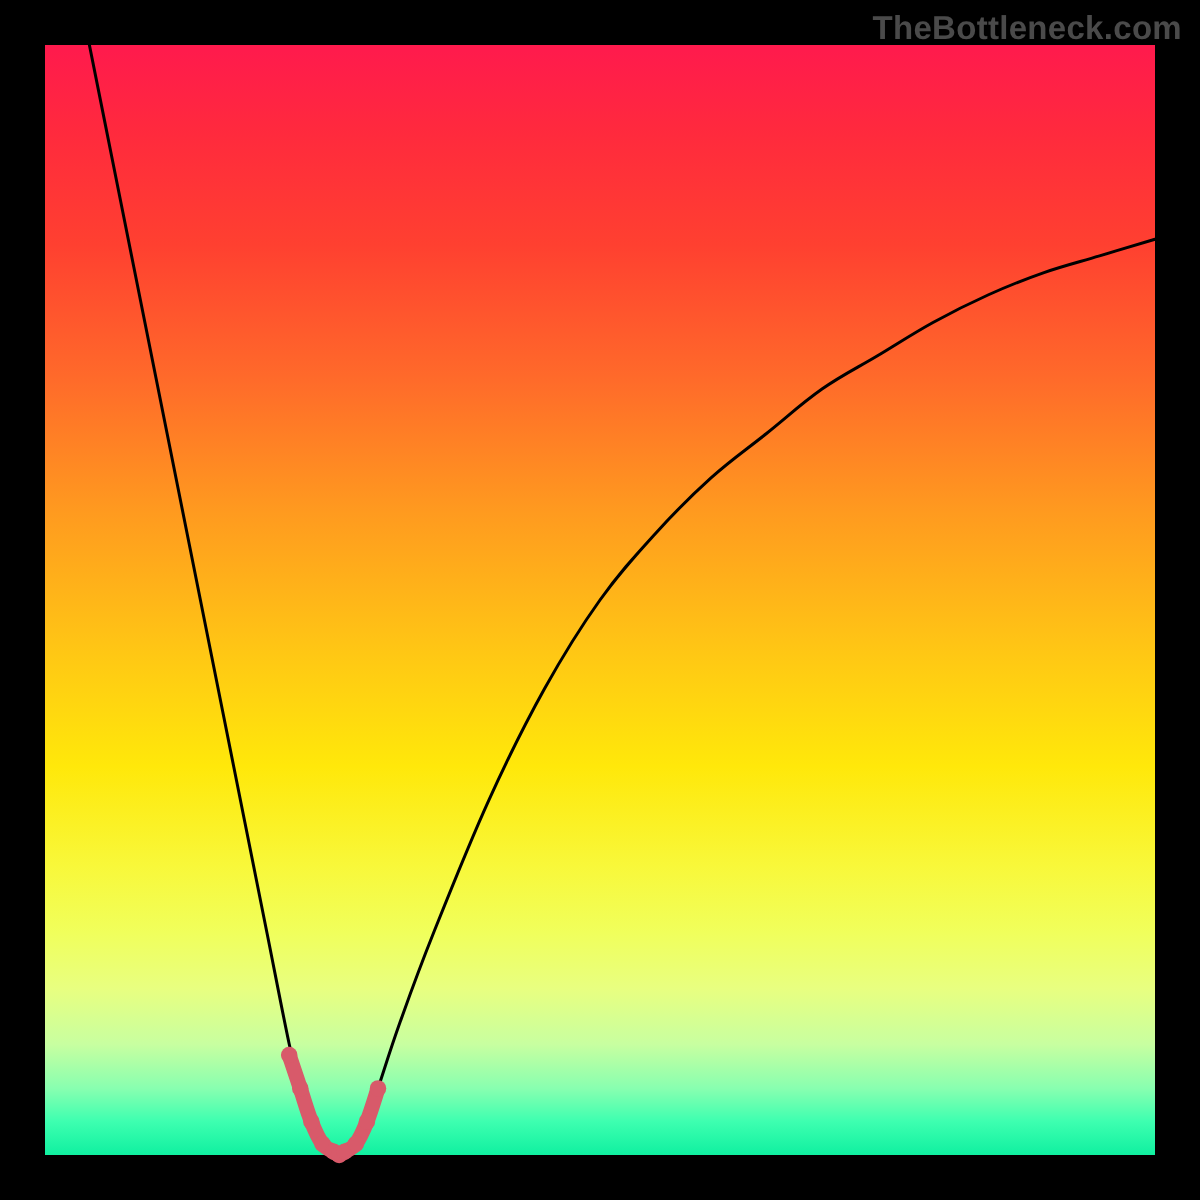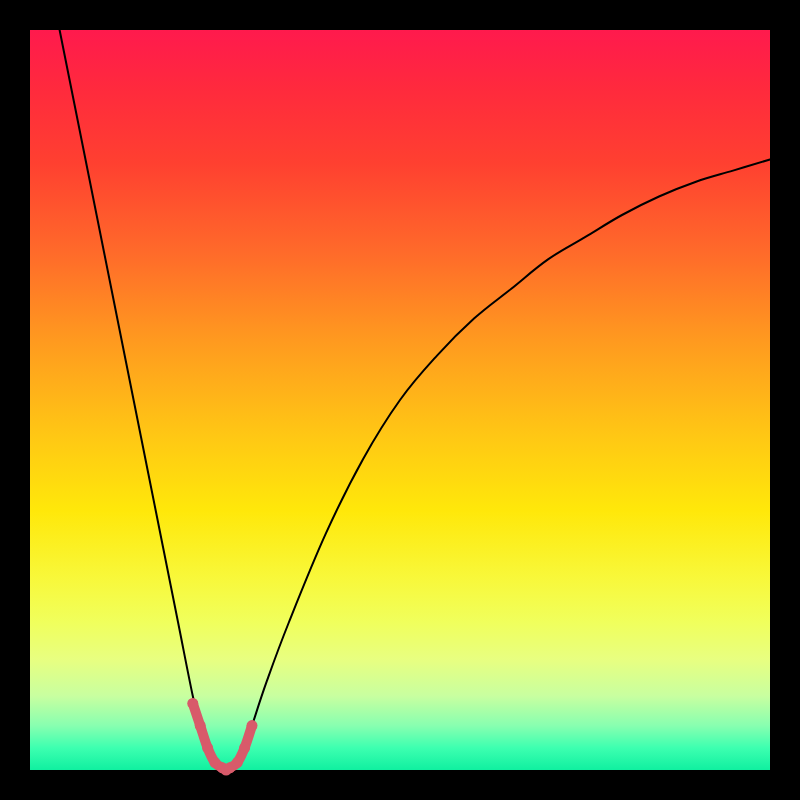--- a/index.html
+++ b/index.html
@@ -56,20 +56,21 @@
     top: 0;
     width: 740px;
     height: 740px;
     overflow: visible;
   }
 </style>
 </head>
 <body>
 
 <div class="outer">
+  <div class="watermark">TheBottleneck.com</div>
   <div class="plot-area">
     <svg class="curves" viewBox="0 0 740 740">
       <g id="series-group">
           <path d="M 29.6 0 C 32.264 13.32, 39.071999999999996 47.36, 44.4 74 C 49.728 100.64, 53.872 121.36, 59.2 148 C 64.528 174.64, 68.672 195.36, 74 222 C 79.328 248.64, 83.472 269.36, 88.8 296 C 94.128 322.64, 98.272 343.36, 103.60000000000001 370 C 108.92800000000001 396.64, 113.072 417.36, 118.4 444 C 123.72800000000001 470.64, 127.87199999999999 491.36, 133.2 518 C 138.528 544.64, 142.672 565.36, 148 592 C 153.328 618.64, 158.804 647.352, 162.8 666 C 166.79600000000002 684.648, 167.53600000000003 686.2760000000001, 170.20000000000002 695.6 C 172.864 704.924, 174.936 711.14, 177.6 717.8 C 180.26399999999998 724.4599999999999, 182.33599999999998 728.604, 185 732.6 C 187.66400000000002 736.596, 191.068 738.668, 192.4 740" fill="none" stroke="#000000" stroke-width="2" stroke-linecap="round" stroke-linejoin="round"></path>
           <path d="M 199.8 740 C 201.132 738.668, 204.53600000000003 736.596, 207.20000000000002 732.6 C 209.864 728.604, 211.936 724.4599999999999, 214.6 717.8 C 217.26399999999998 711.14, 218.004 707.588, 222 695.6 C 225.996 683.6120000000001, 230.14000000000001 669.8480000000001, 236.8 651.2 C 243.46 632.552, 248.344 618.64, 259 592 C 269.656 565.36, 282.68 532.504, 296 503.2 C 309.32 473.89599999999996, 319.68 453.176, 333 429.2 C 346.32 405.224, 356.68 388.648, 370 370 C 383.32 351.352, 393.68000000000006 340.25199999999995, 407.00000000000006 325.59999999999997 C 420.32000000000005 310.948, 430.68 300.588, 444 288.6 C 457.32 276.612, 467.68 269.656, 481 259 C 494.32 248.344, 504.68 238.72400000000002, 518 229.40000000000003 C 531.32 220.07600000000005, 541.68 215.19200000000006, 555 207.20000000000005 C 568.32 199.20800000000003, 578.68 192.32600000000002, 592 185 C 605.32 177.67399999999998, 615.68 172.494, 629 166.5 C 642.32 160.506, 652.68 156.36199999999994, 666 151.69999999999993 C 679.32 147.03799999999993, 689.68 144.5959999999999, 703 140.5999999999999 C 716.32 136.60399999999993, 733.34 131.498, 740 129.5" fill="none" stroke="#000000" stroke-width="2" stroke-linecap="round" stroke-linejoin="round"></path>
           <path d="M 162.8 673.4 C 164.132 677.396, 167.53600000000003 687.6080000000001, 170.20000000000002 695.6 C 172.864 703.592, 174.936 711.14, 177.6 717.8 C 180.26399999999998 724.4599999999999, 182.33599999999998 729.0036, 185 732.6 C 187.66400000000002 736.1964, 190.40200000000002 736.448, 192.4 737.78 C 194.398 739.112, 194.76800000000003 740, 196.10000000000002 740 C 197.43200000000002 740, 197.80200000000002 739.112, 199.8 737.78 C 201.798 736.448, 204.53600000000003 736.1964, 207.20000000000002 732.6 C 209.864 729.0036, 211.936 724.4599999999999, 214.6 717.8 C 217.26399999999998 711.14, 220.668 699.596, 222 695.6" fill="none" stroke="#d85a6a" stroke-width="10" stroke-linecap="round" stroke-linejoin="round"></path>
           <circle cx="162.8" cy="673.4" r="5.5" fill="#d85a6a"></circle>
           <circle cx="170.20000000000002" cy="695.6" r="5.5" fill="#d85a6a"></circle>
           <circle cx="177.6" cy="717.8" r="5.5" fill="#d85a6a"></circle>
           <circle cx="185" cy="732.6" r="5.5" fill="#d85a6a"></circle>

